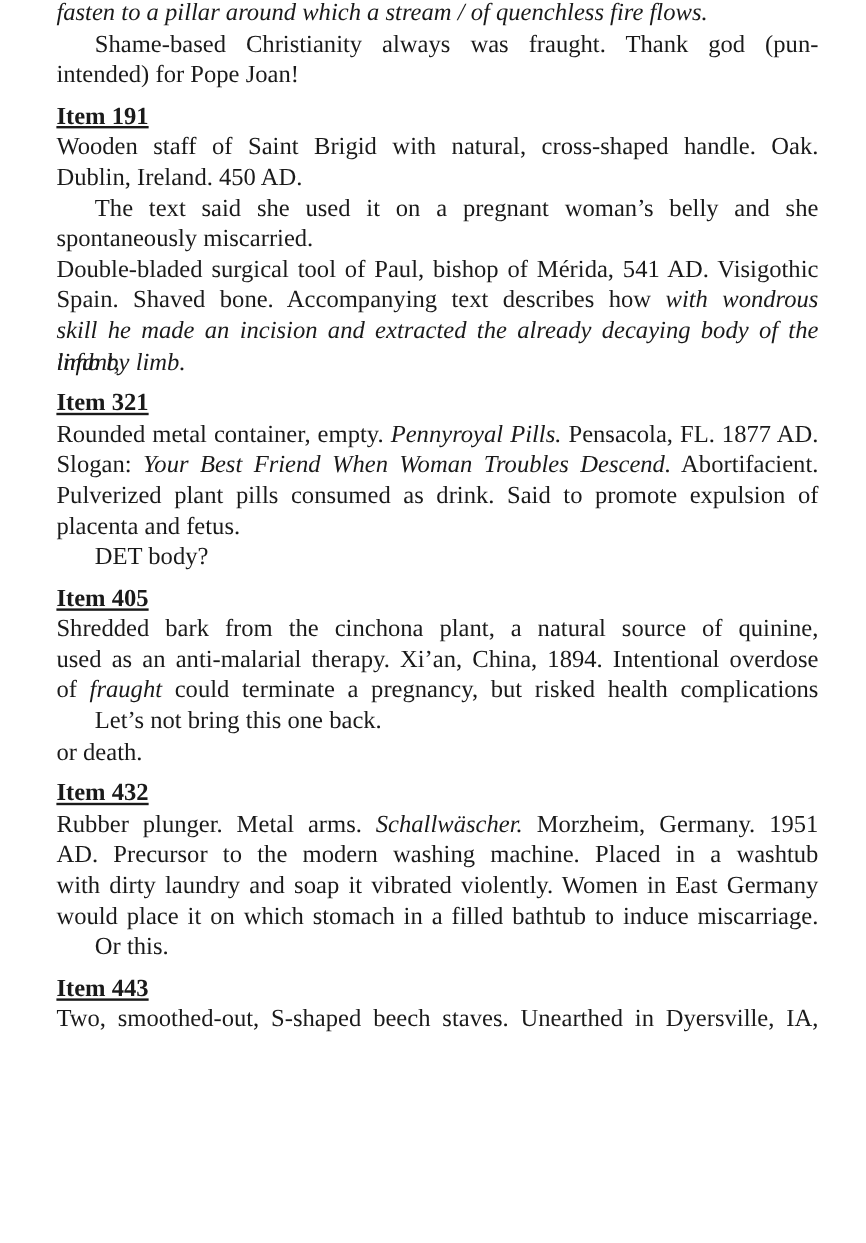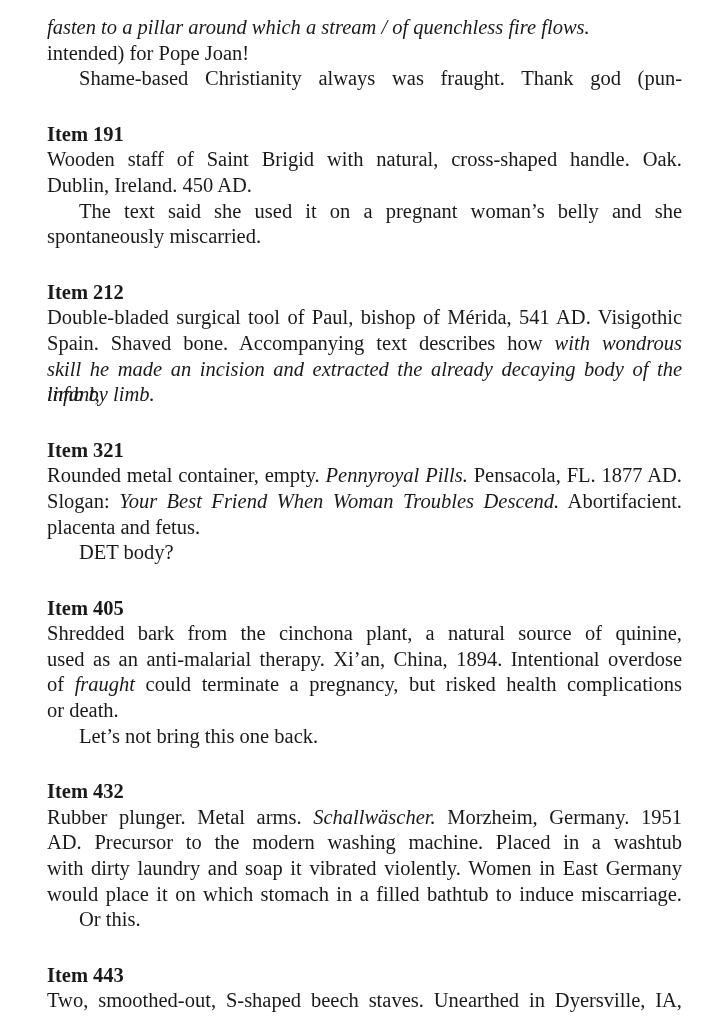--- a/index.html
+++ b/index.html
@@ -1,67 +1,67 @@
 <!DOCTYPE html>
 <html><head>
 <meta charset="utf-8">
 <style>
   html, body { margin: 0; padding: 0; background: #ffffff; }
   body { width: 722px; height: 1036px; overflow: hidden; position: relative; }
   .page {
-    position: absolute; left: 47px; top: 16px; width: 635px;
+    position: absolute; left: 47px; top: 0; width: 635px;
     font-family: "Liberation Serif", "DejaVu Serif", serif;
     font-size: 20.5px; line-height: 25.6px; color: #1a1a1a;
   }
   .line { white-space: nowrap; height: 25.6px; }
   .just { text-align: justify; text-align-last: justify; white-space: normal; }
   .indent { padding-left: 32px; }
-  .title { font-weight: bold; margin-top: 30px; }
+  .title { font-weight: bold; margin-top: 9px; text-decoration: underline; }
   i { font-style: italic; }
 </style>
 </head>
 <body>
 
 <div class="page">
 
   <div class="line" style="margin-top:-1px"><i>fasten to a pillar around which a stream / of quenchless fire flows.</i></div>
+  <div class="line just indent">Shame-based Christianity always was fraught. Thank god (pun-</div>
   <div class="line">intended) for Pope Joan!</div>
-  <div class="line just indent">Shame-based Christianity always was fraught. Thank god (pun-</div>
 
   <div>
     <div class="line title">Item 191</div>
     <div class="line just">Wooden staff of Saint Brigid with natural, cross-shaped handle. Oak.</div>
     <div class="line">Dublin, Ireland. 450 AD.</div>
     <div class="line just indent">The text said she used it on a pregnant woman’s belly and she</div>
     <div class="line">spontaneously miscarried.</div>
   </div>
 
   <div>
-    <div class="line title">Item 212</div>
     <div class="line just">Double-bladed surgical tool of Paul, bishop of Mérida, 541 AD. Visigothic</div>
     <div class="line just"><span>Spain. Shaved bone. Accompanying text describes how </span><i>with wondrous</i></div>
     <div class="line just"><i>skill he made an incision and extracted the already decaying body of the infant,</i></div>
     <div class="line"><i>limb by limb.</i></div>
   </div>
 
   <div>
     <div class="line title">Item 321</div>
     <div class="line just"><span>Rounded metal container, empty. </span><i>Pennyroyal Pills.</i><span> Pensacola, FL. 1877 AD.</span></div>
     <div class="line just"><span>Slogan: </span><i>Your Best Friend When Woman Troubles Descend.</i><span> Abortifacient.</span></div>
+    <div class="line just">Pulverized plant pills consumed as drink. Said to promote expulsion of</div>
     <div class="line">placenta and fetus.</div>
     <div class="line indent">DET body?</div>
   </div>
 
   <div>
     <div class="line title">Item 405</div>
     <div class="line just">Shredded bark from the cinchona plant, a natural source of quinine,</div>
     <div class="line just">used as an anti-malarial therapy. Xi’an, China, 1894. Intentional overdose</div>
     <div class="line just"><span>of </span><i>fraught</i><span> could terminate a pregnancy, but risked health complications</span></div>
+    <div class="line indent">Let’s not bring this one back.</div>
     <div class="line">or death.</div>
-    <div class="line indent">Let’s not bring this one back.</div>
   </div>
 
   <div>
     <div class="line title">Item 432</div>
     <div class="line just"><span>Rubber plunger. Metal arms. </span><i>Schallwäscher.</i><span> Morzheim, Germany. 1951</span></div>
     <div class="line just">AD. Precursor to the modern washing machine. Placed in a washtub</div>
     <div class="line just">with dirty laundry and soap it vibrated violently. Women in East Germany</div>
     <div class="line just">would place it on which stomach in a filled bathtub to induce miscarriage.</div>
     <div class="line indent">Or this.</div>
   </div>

